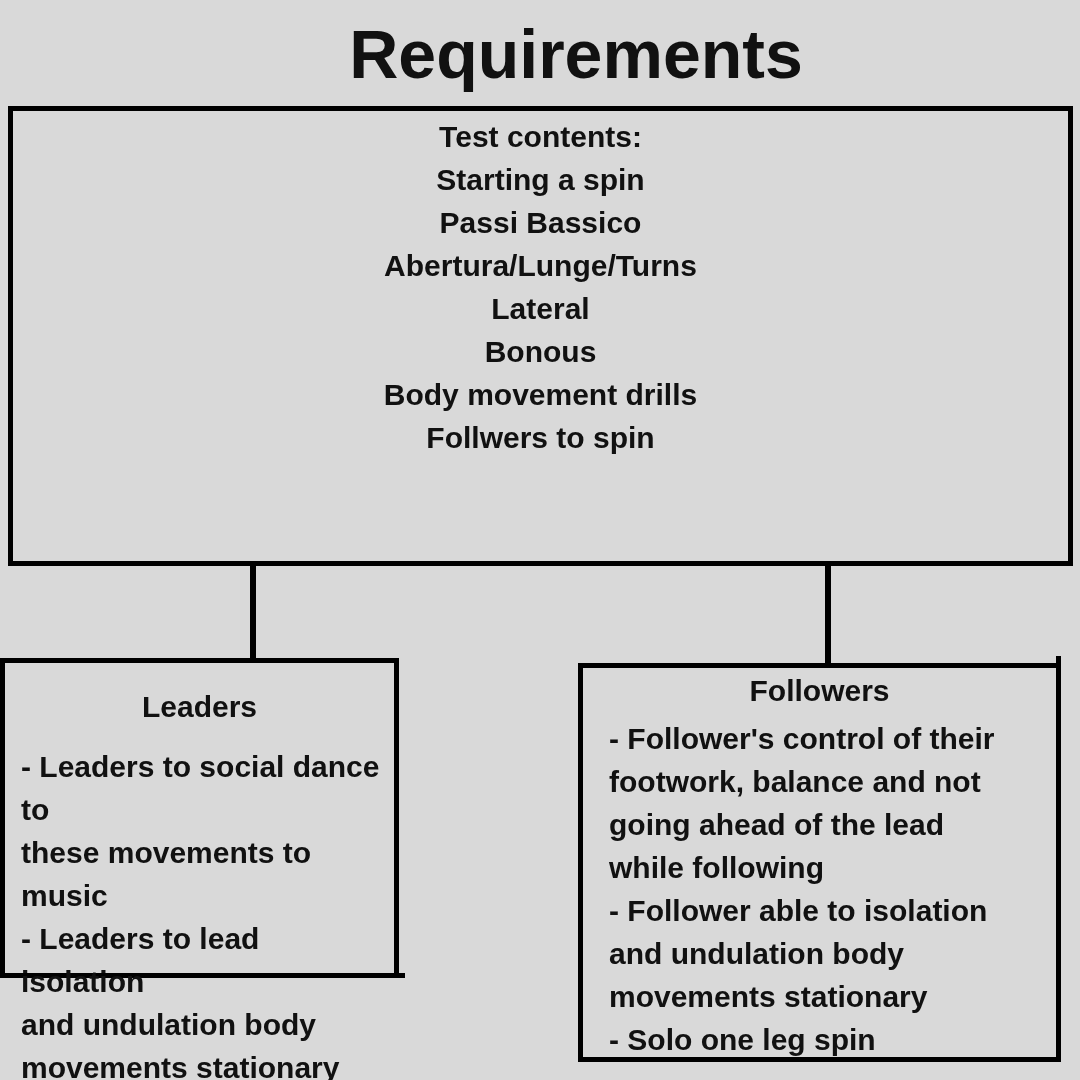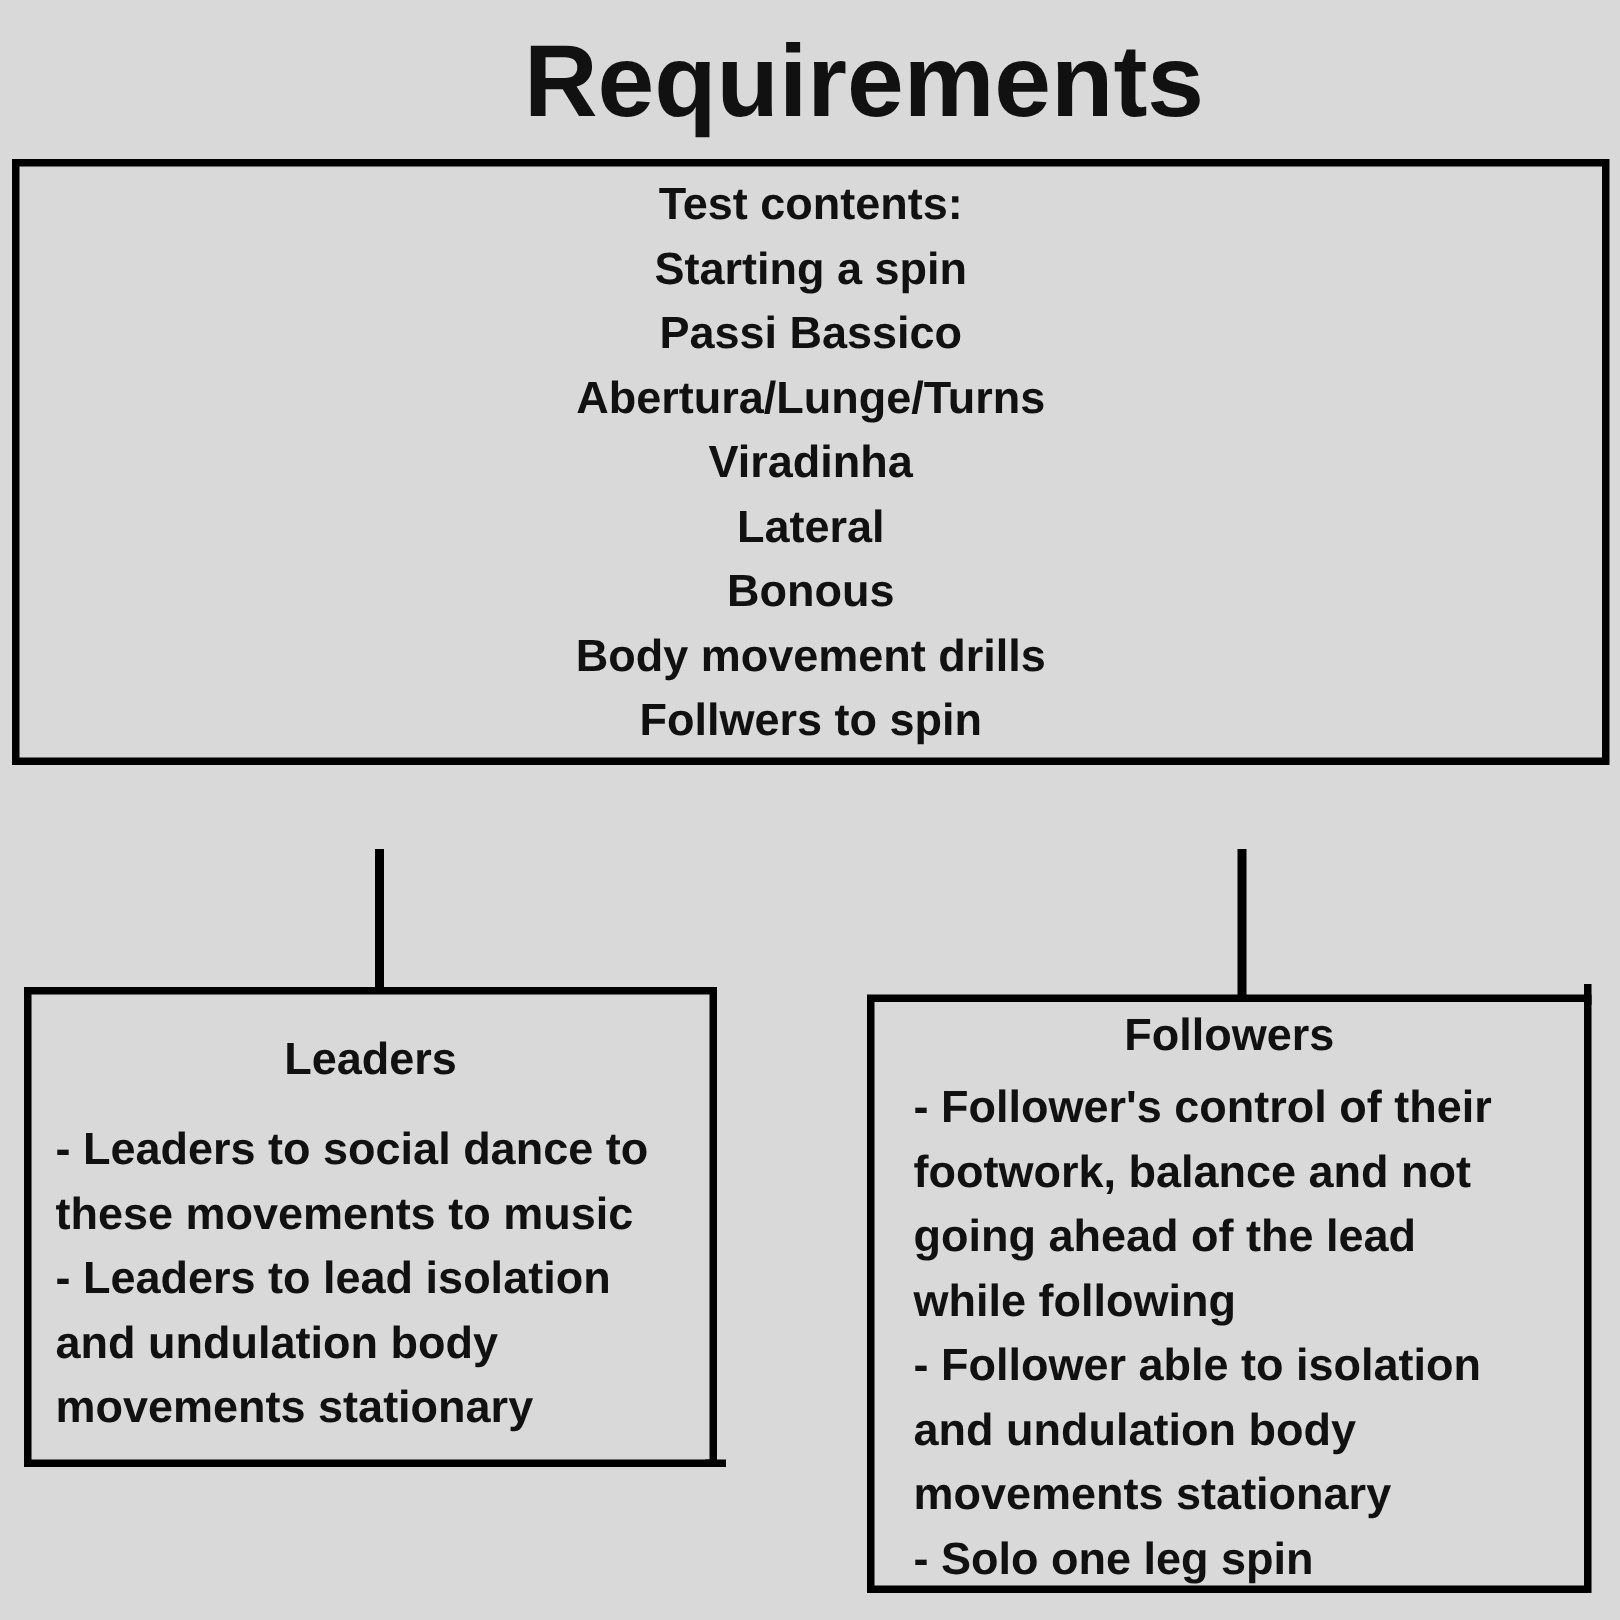--- a/index.html
+++ b/index.html
@@ -32,21 +32,21 @@
   .box {
     position: absolute;
     box-sizing: border-box;
     border: 5px solid #000000;
     background: transparent;
   }
   .box-main {
     left: 8px;
     top: 106px;
     width: 1065px;
-    height: 404px;
+    height: 460px;
     padding-top: 4px;
   }
   .box-main .line {
     height: 43px;
     line-height: 43px;
     text-align: center;
     font-size: 30px;
     font-weight: 700;
   }
   .connector {
@@ -58,23 +58,23 @@
     left: 250px;
     top: 566px;
     height: 94px;
   }
   .connector-right {
     left: 825px;
     top: 566px;
     height: 99px;
   }
   .box-leaders {
-    left: 16px;
+    left: 0;
     top: 658px;
-    width: 462px;
+    width: 399px;
     height: 320px;
   }
   
   .box-leaders::after {
     content: "";
     position: absolute;
     bottom: -5px;
     right: -11px;
     width: 14px;
     height: 5px;
@@ -128,21 +128,20 @@
 </head>
 <body>
 
 <h1 class="page-title">Requirements</h1>
 
 <div class="box box-main">
   <div class="line">Test contents:</div>
   <div class="line">Starting a spin</div>
   <div class="line">Passi Bassico</div>
   <div class="line">Abertura/Lunge/Turns</div>
-  <div class="line">Viradinha</div>
   <div class="line">Lateral</div>
   <div class="line">Bonous</div>
   <div class="line">Body movement drills</div>
   <div class="line">Follwers to spin</div>
 </div>
 
 <div class="connector connector-left"></div>
 <div class="connector connector-right"></div>
 
 <div class="box box-leaders">

